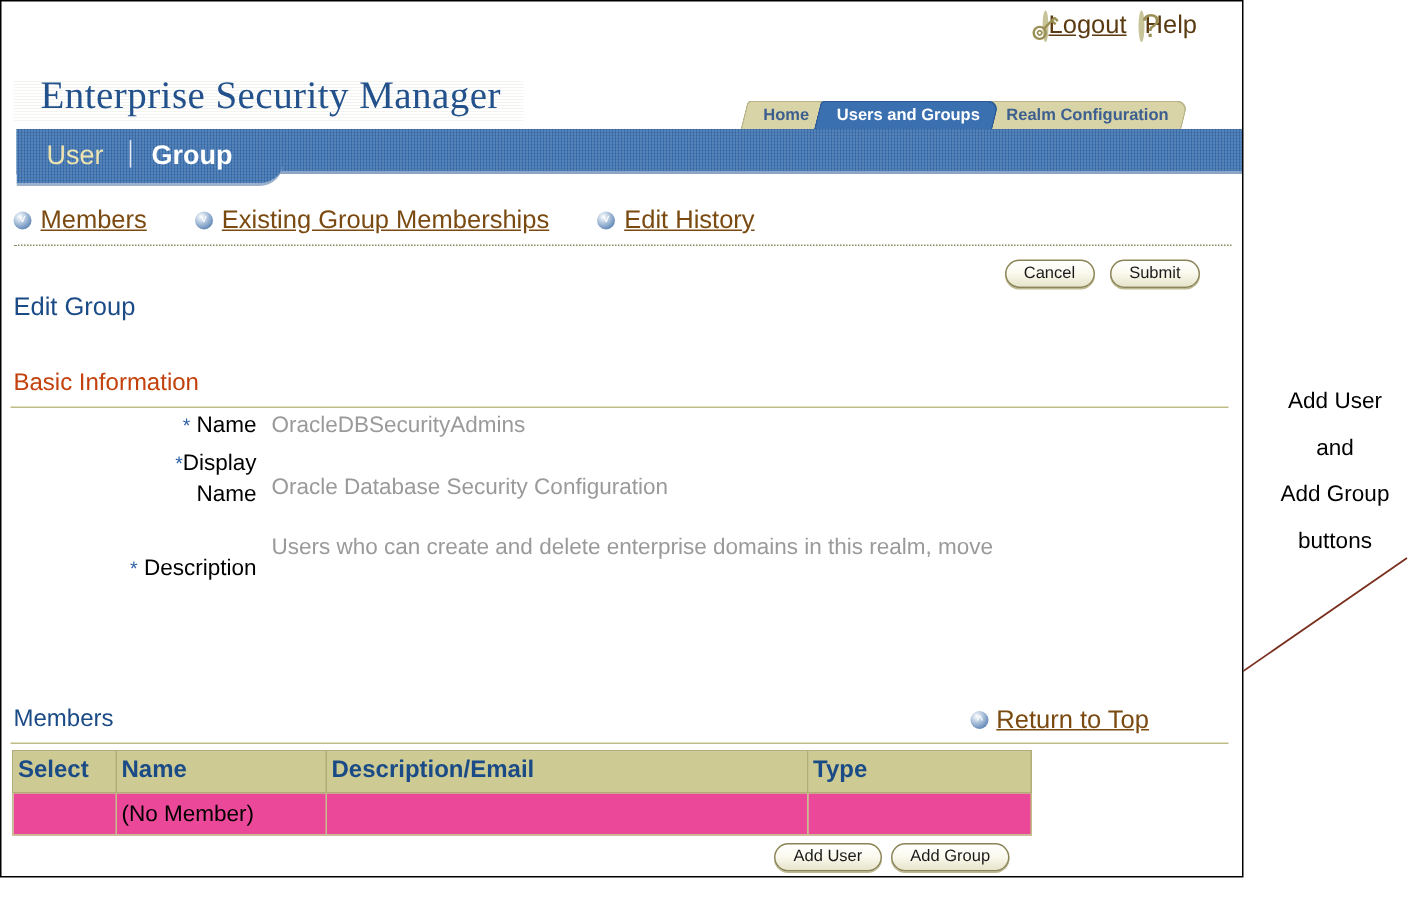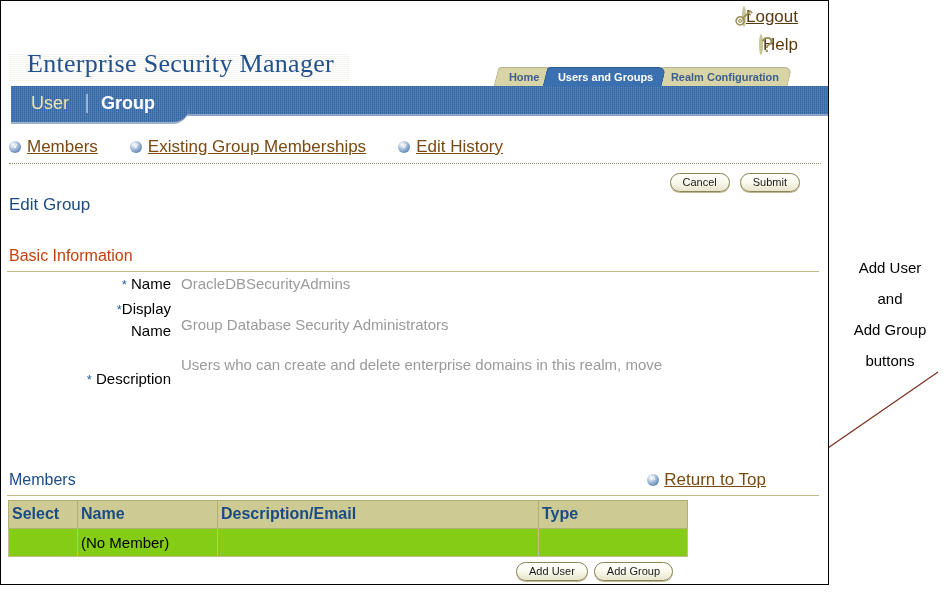--- a/index.html
+++ b/index.html
@@ -31,21 +31,20 @@
 
   
   .global-buttons {
     position: absolute;
     right: 30px;
     top: 6px;
     text-align: center;
     display: flex;
     align-items: flex-end;
     gap: 8px;
-    flex-direction: column;
   }
   .gbtn {
     text-align: center;
     text-decoration: none;
     display: block;
   }
   .gbtn .circ {
     width: 37px;
     height: 37px;
     border-radius: 50%;
@@ -380,21 +379,21 @@
     background: #cdcb93;
     color: #1b4b86;
     font-weight: bold;
     text-align: left;
     padding: 2px 3px 3px 3px;
     border: 1px solid #b2ae76;
     font-size: 16px;
     height: 22px;
   }
   #members-table td {
-    background: #84cc16;
+    background: #ec4899;
     border: 1px solid #c3bf8a;
     padding: 2px 3px 3px 3px;
     height: 22px;
     color: #000000;
     font-size: 15px;
   }
   .col-select { width: 62px; }
   .col-name   { width: 133px; }
   .col-desc   { width: 314px; }
   .col-type   { width: 142px; }
@@ -517,21 +516,21 @@
       <span>Name</span>
     </div>
     <div class="fvalue">OracleDBSecurityAdmins</div>
   </div>
 
   <div class="frow" id="row-display">
     <div class="flabel">
       <span class="star">*</span><span>Display</span><br>
       <span>Name</span>
     </div>
-    <div class="fvalue">Group Database Security Administrators</div>
+    <div class="fvalue">Oracle Database Security Configuration</div>
   </div>
 
   <div class="frow" id="row-desc">
     <div class="flabel">
       <span class="star">*</span>
       <span>Description</span>
     </div>
     <div class="fvalue">Users who can  create and delete enterprise domains in this realm, move</div>
   </div>
 

